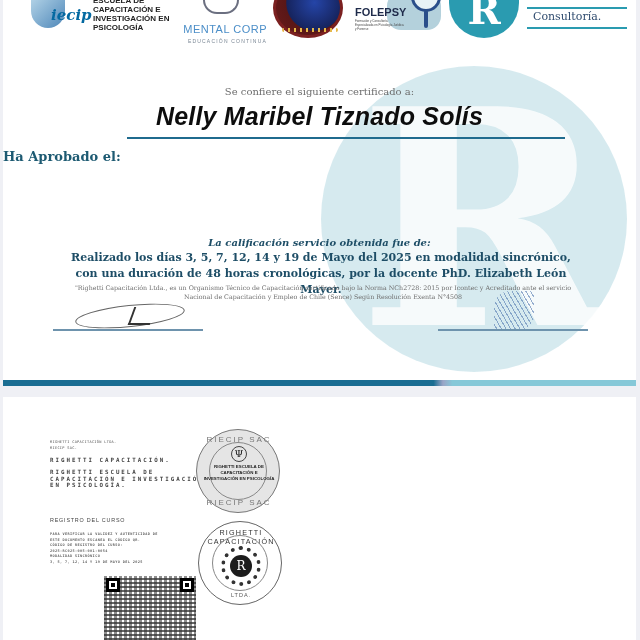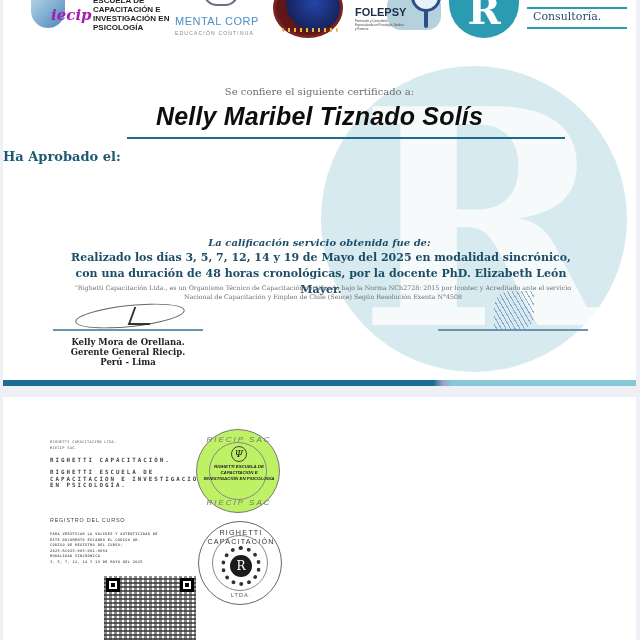--- a/index.html
+++ b/index.html
@@ -24,27 +24,27 @@
   
   .logos { position: absolute; left: 0; top: 0; width: 633px; height: 42px; }
   .logo { position: absolute; }
   .logo-riecip { left: 24px; top: -6px; width: 150px; height: 42px; }
   .riecip-head {
     position: absolute; left: 4px; top: 0; width: 34px; height: 34px; border-radius: 0 0 17px 17px;
     background: linear-gradient(135deg, #b9d8ea, #4d86b8);
   }
   .riecip-word {
     position: absolute; left: 24px; top: 12px; font-family: "DejaVu Serif", serif; font-style: italic;
-    font-weight: bold; font-size: 15px; color: #a21caf;
+    font-weight: bold; font-size: 15px; color: #0369a1;
   }
   .riecip-text {
     position: absolute; left: 66px; top: 2px; width: 90px; font-family: "Liberation Sans", sans-serif;
     font-size: 8px; line-height: 9px; color: #222; font-weight: bold;
   }
-  .logo-mental { left: 172px; top: 4px; width: 92px; height: 34px; text-align: left; }
+  .logo-mental { left: 172px; top: 12px; width: 92px; height: 34px; text-align: right; }
   .mental-swirl {
     position: absolute; left: 28px; top: -12px; width: 36px; height: 14px; border-radius: 0 0 18px 18px;
     border: 2px solid #6b6f80; border-top: none;
   }
   .mental-title { position: absolute; left: 0; top: 11px; width: 92px; font-family: "Liberation Sans", sans-serif;
     font-size: 11px; color: #4b8ec8; letter-spacing: 0.5px; }
   .mental-sub { position: absolute; left: 0; top: 26px; width: 92px; font-family: "Liberation Sans", sans-serif;
     font-size: 5px; color: #7a8795; letter-spacing: 1.2px; }
   .logo-seal {
     left: 270px; top: -22px; width: 70px; height: 60px; border-radius: 50%;
@@ -99,21 +99,21 @@
 
   
   .page2 { position: absolute; left: 3px; top: 397px; width: 633px; height: 243px; background: #ffffff; overflow: hidden; }
   .mono { font-family: "DejaVu Sans Mono", monospace; }
   .small-hdr { position: absolute; left: 47px; top: 43px; font-size: 3.6px; line-height: 5.5px; color: #555; letter-spacing: 0.3px; }
   .org1 { position: absolute; left: 47px; top: 60px; font-size: 5.8px; font-weight: bold; color: #444; letter-spacing: 2px; }
   .org2 { position: absolute; left: 47px; top: 72px; width: 170px; font-size: 5.8px; line-height: 6.5px; font-weight: bold; color: #444; letter-spacing: 2px; }
   .reg-title { position: absolute; left: 47px; top: 120px; font-family: "Liberation Sans", sans-serif; font-size: 5.4px; color: #444; letter-spacing: 0.8px; }
   .reg-lines { position: absolute; left: 47px; top: 135px; width: 160px; font-size: 3.5px; line-height: 5.6px; color: #666; letter-spacing: 0.4px; font-weight: bold; }
 
-  .stamp1 { position: absolute; left: 193px; top: 32px; width: 84px; height: 84px; border-radius: 50%; border: 1px solid #777; background: #bef264; font-style: italic; }
+  .stamp1 { position: absolute; left: 193px; top: 32px; width: 84px; height: 84px; border-radius: 50%; border: 1px solid #777; background: #e5e5e5; }
   .stamp1-inner { position: absolute; left: 12px; top: 12px; width: 58px; height: 58px; border-radius: 50%; border: 1px solid #888; }
   .stamp1-top { position: absolute; left: 0; top: 5px; width: 84px; text-align: center; font-family: "Liberation Sans", sans-serif; font-size: 8px; color: #777; letter-spacing: 2px; }
   .stamp1-bottom { position: absolute; left: 0; top: 68px; width: 84px; text-align: center; font-family: "Liberation Sans", sans-serif; font-size: 8px; color: #777; letter-spacing: 2px; }
   .stamp1-psi { position: absolute; left: 34px; top: 16px; width: 16px; height: 16px; border-radius: 50%; border: 1px solid #444;
     font-size: 10px; line-height: 14px; text-align: center; color: #222; }
   .stamp1-text { position: absolute; left: 6px; top: 34px; width: 72px; text-align: center; font-family: "Liberation Sans", sans-serif; font-size: 4.4px; line-height: 6px; color: #222; font-weight: bold; }
 
   .stamp2 { position: absolute; left: 195px; top: 124px; width: 84px; height: 84px; border-radius: 50%; border: 1px solid #666; background: #fff; }
   .stamp2-inner { position: absolute; left: 13px; top: 13px; width: 56px; height: 56px; border-radius: 50%; border: 1px solid #888; }
   .stamp2-top { position: absolute; left: 0; top: 6px; width: 84px; text-align: center; font-family: Liberation Sans, sans-serif; font-size: 7.2px; color: #333; letter-spacing: 1.2px; }
@@ -174,25 +174,20 @@
   <div class="name-rule"></div>
   <div class="approved">Ha Aprobado el:</div>
   <div class="grade">La calificación servicio obtenida fue de:</div>
   <div class="details">Realizado los días 3, 5, 7, 12, 14 y 19 de Mayo del 2025 en modalidad sincrónico, con una duración de 48 horas cronológicas, por la docente PhD. Elizabeth León Mayer.</div>
   <div class="legal">"Righetti Capacitación Ltda., es un Organismo Técnico de Capacitación certificado bajo la Norma NCh2728: 2015 por Icontec y Acreditado ante el servicio Nacional de Capacitación y Empleo de Chile (Sence) Según Resolución Exenta N°4508</div>
 
   <div class="sig-left">
     <div class="sig-oval"></div>
     <div class="sig-scribble"></div>
     <div class="sig-line"></div>
-    <div class="sig-text">
-      <div style="font-weight:bold">Kelly Mora de Orellana.</div>
-      <div style="font-weight:bold">Gerente General Riecip.</div>
-      <div style="font-weight:bold">Perú - Lima</div>
-    </div>
   </div>
 
   <div class="sig-right">
     <div class="sig-hatch"></div>
     <div class="sig-line"></div>
   </div>
 
   <div class="bottom-bar"></div>
 </div>
 

